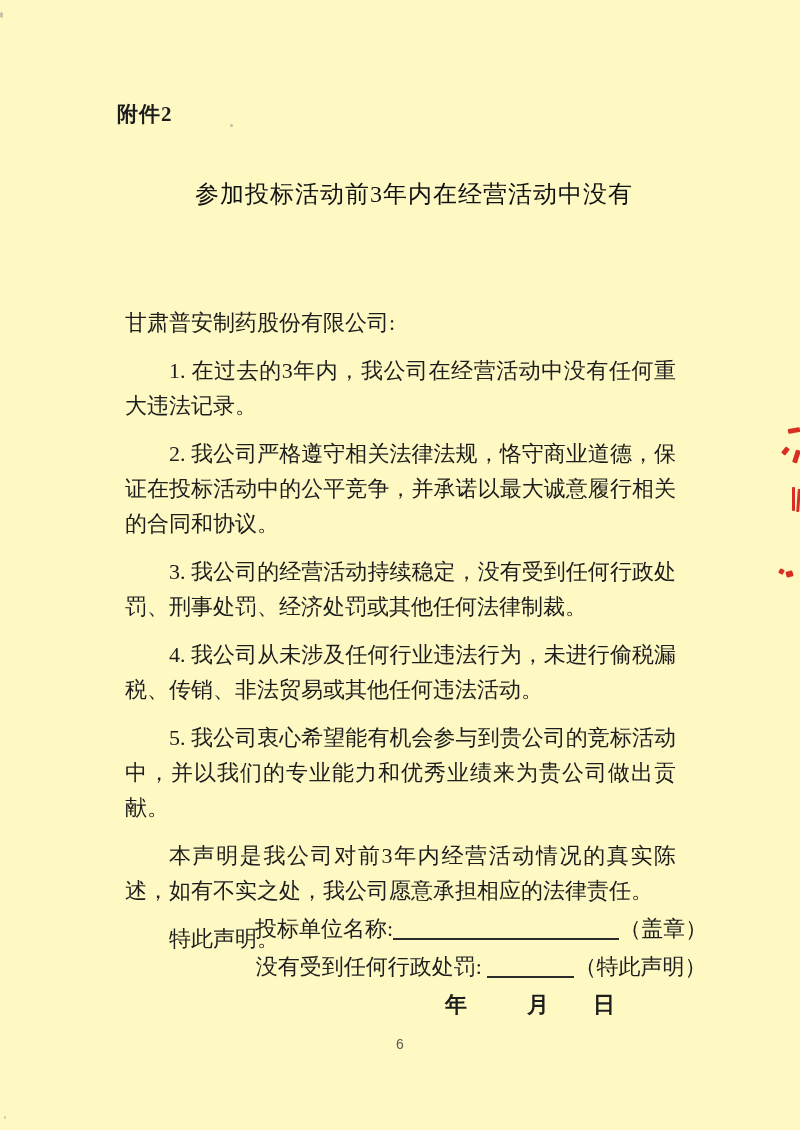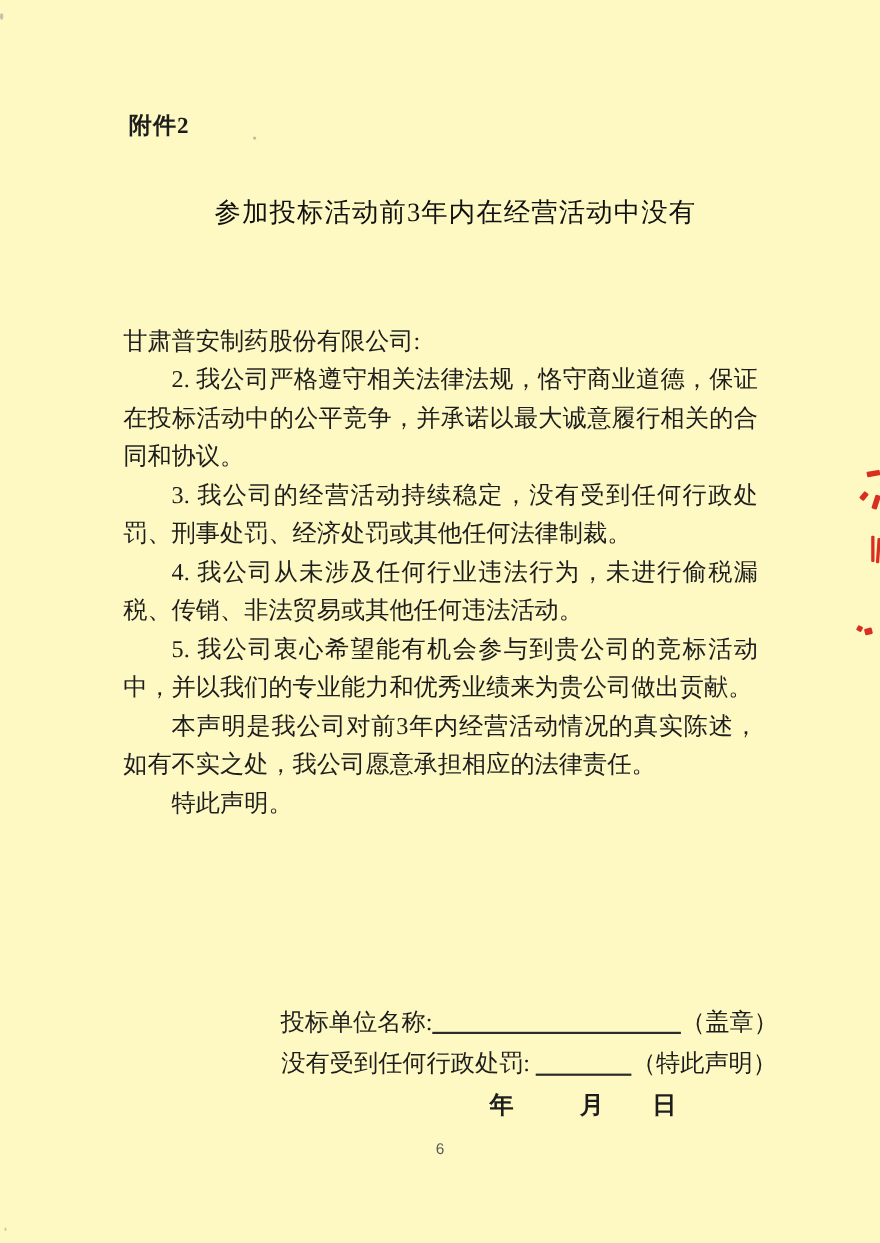--- a/index.html
+++ b/index.html
@@ -21,21 +21,21 @@
     margin:0;text-align:center;
     font-size:24px;font-weight:400;line-height:44px;
     letter-spacing:1px;color:#111;
   }
   .doc-title .title-line{display:block;}
   .doc-body{
     position:absolute;left:112px;top:292px;width:577px;
     font-size:22px;line-height:35px;
     text-align:justify;
   }
-  .doc-body p{margin:0;text-indent:2em;}
+  .doc-body p{margin:13px;text-indent:2em;}
   .doc-body p.no-indent{text-indent:0;}
   .signature-block{
     position:absolute;left:255px;top:910px;
     font-size:22px;line-height:38px;white-space:nowrap;text-align:center;
   }
   .blank{
     display:inline-block;
     border-bottom:2px solid #2b2b2b;
     height:1em;vertical-align:-4px;
   }
@@ -70,20 +70,21 @@
 <div class="page">
 
   <div class="attachment-label">附件2</div>
 
   <h1 class="doc-title">
     <span class="title-line">参加投标活动前3年内在经营活动中没有</span>
   </h1>
 
   <div class="doc-body">
     <p class="no-indent">甘肃普安制药股份有限公司:</p>
+    <p>1. 在过去的3年内，我公司在经营活动中没有任何重大违法记录。</p>
     <p>2. 我公司严格遵守相关法律法规，恪守商业道德，保证在投标活动中的公平竞争，并承诺以最大诚意履行相关的合同和协议。</p>
     <p>3. 我公司的经营活动持续稳定，没有受到任何行政处罚、刑事处罚、经济处罚或其他任何法律制裁。</p>
     <p>4. 我公司从未涉及任何行业违法行为，未进行偷税漏税、传销、非法贸易或其他任何违法活动。</p>
     <p>5. 我公司衷心希望能有机会参与到贵公司的竞标活动中，并以我们的专业能力和优秀业绩来为贵公司做出贡献。</p>
     <p>本声明是我公司对前3年内经营活动情况的真实陈述，如有不实之处，我公司愿意承担相应的法律责任。</p>
     <p>特此声明。</p>
   </div>
 
   <div class="signature-block">
     <div class="sig-line">

